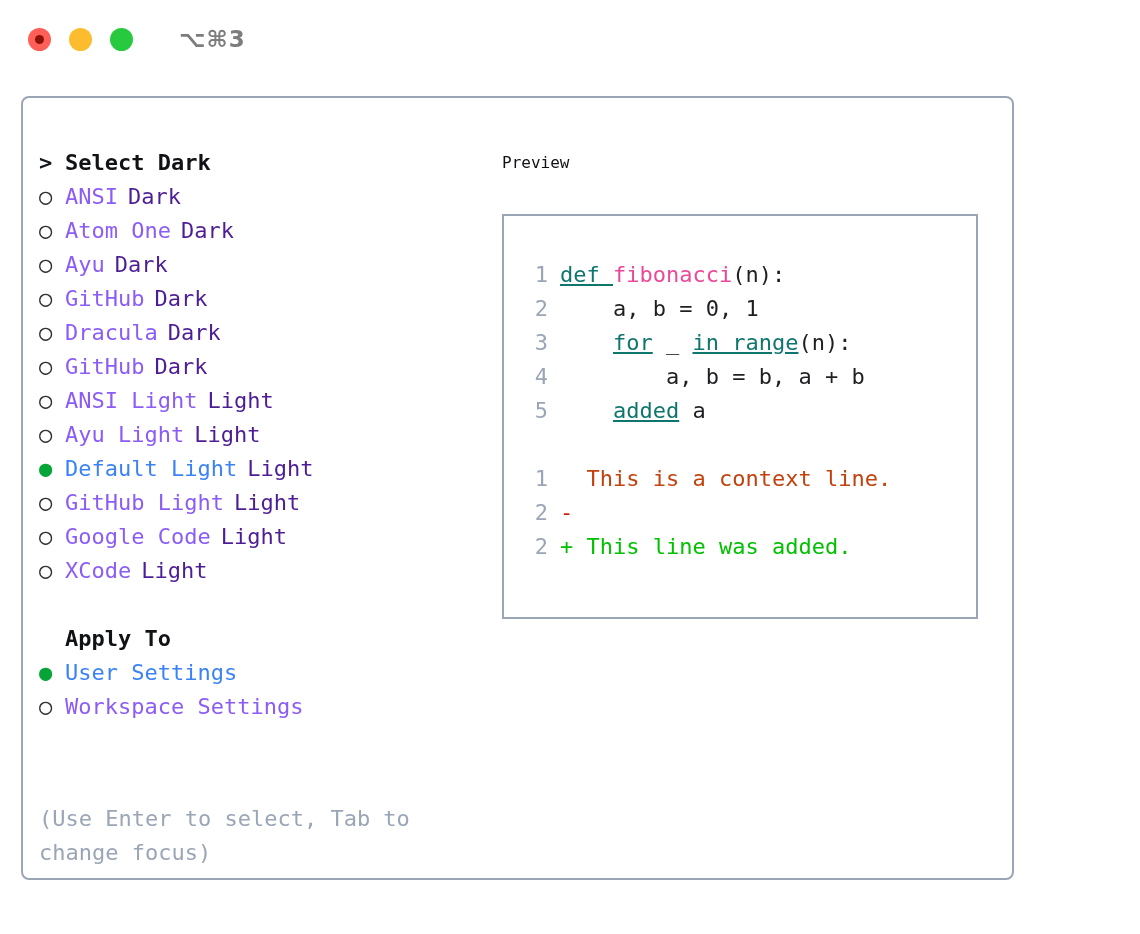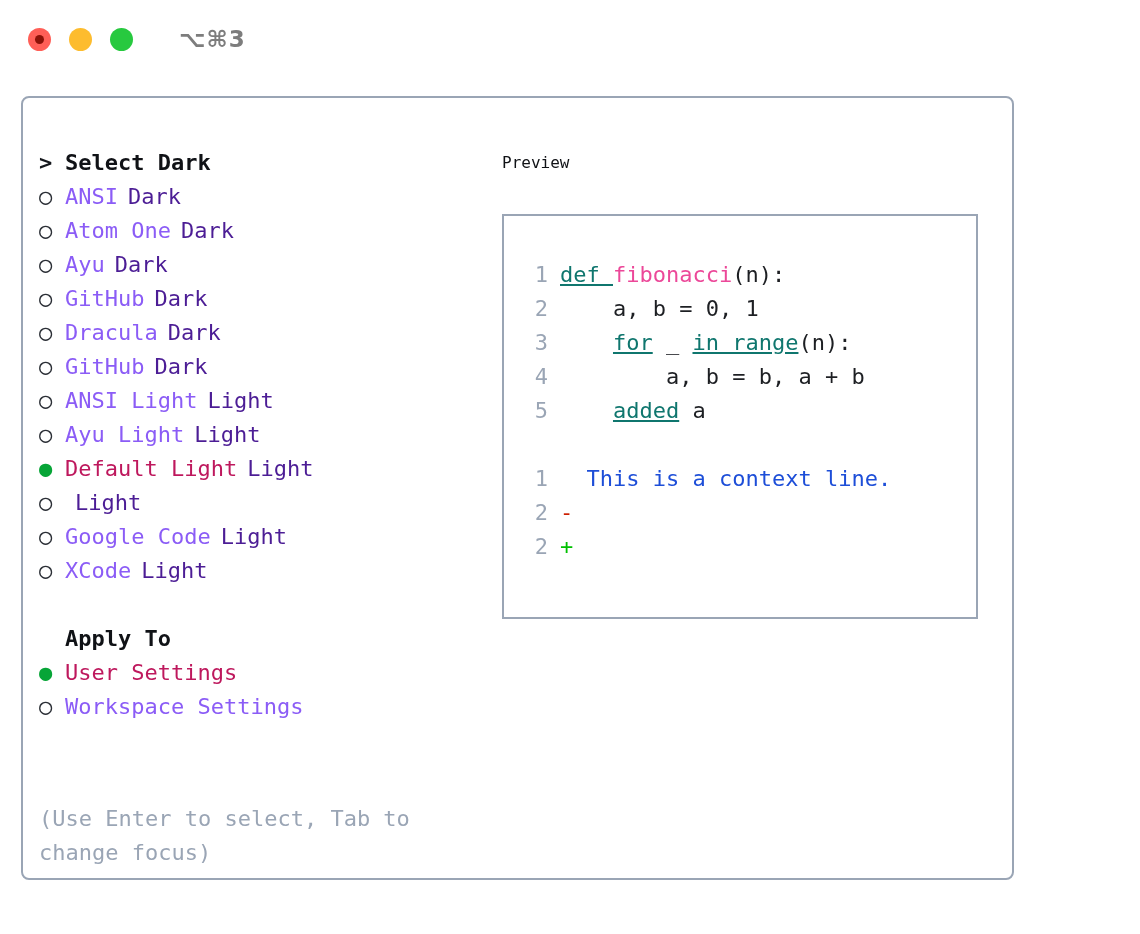--- a/index.html
+++ b/index.html
@@ -112,21 +112,21 @@
     color: #1d1f23;
     display: inline-block;
   }
   .marker.bullet-filled { color: #07a537; }
   .marker.bullet-hollow { color: #2b2f36; }
   .marker.caret { color: #14171c; font-weight: 700; }
   .marker.blank { color: transparent; }
 
   .label { color: #8b5cf6; }
   .label.bold { font-weight: 700; color: #101216; }
-  .label.selected { color: #be185d; }
+  .label.selected { color: #3b82f6; }
   .tag {
     color: #4c1d95;
     margin-left: 10px;
   }
   .row.spacer { height: 34px; }
 
   .hint {
     position: absolute;
     left: 16px;
     top: 664px;
@@ -177,21 +177,21 @@
     color: #9aa5b5;
     margin-right: 12px;
   }
   .code-text { color: #1d1f23; }
   .tok-kw   { color: #0f766e; text-decoration: underline; }
   .tok-fn   { color: #ec4899; }
   .tok-plain{ color: #1d1f23; }
 
   .gap-line { height: 34px; }
 
-  .diff-ctx { color: #1d4ed8; }
+  .diff-ctx { color: #c2410c; }
   .diff-del { color: #cc1f00; }
   .diff-add { color: #00c000; }
 </style>
 </head>
 <body>
 
 <div class="window">
 
   <div class="titlebar">
     <div class="dots">
@@ -261,20 +261,21 @@
         </div>
 
         <div class="row">
           <span class="marker bullet-filled">●</span>
           <span class="label selected">Default Light</span>
           <span class="tag">Light</span>
         </div>
 
         <div class="row">
           <span class="marker bullet-hollow">○</span>
+          <span class="label">GitHub Light</span>
           <span class="tag">Light</span>
         </div>
 
         <div class="row">
           <span class="marker bullet-hollow">○</span>
           <span class="label">Google Code</span>
           <span class="tag">Light</span>
         </div>
 
         <div class="row">
@@ -341,21 +342,21 @@
             <span class="diff-ctx"> </span><span class="diff-ctx"> This is a context line.</span>
           </div>
 
           <div class="code-line">
             <span class="lineno">2</span>
             <span class="diff-del">-</span>
           </div>
 
           <div class="code-line">
             <span class="lineno">2</span>
-            <span class="diff-add">+</span>
+            <span class="diff-add">+</span><span class="diff-add"> This line was added.</span>
           </div>
 
         </div>
       </div>
 
     </div>
   </div>
 </div>
 
 </body></html>

